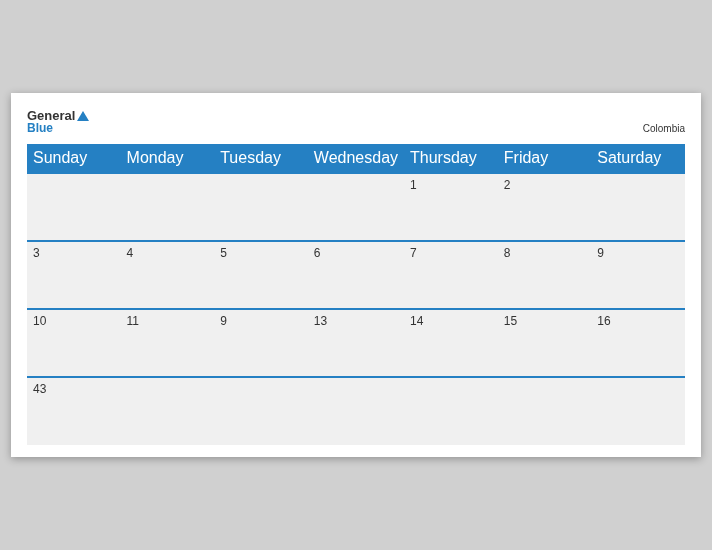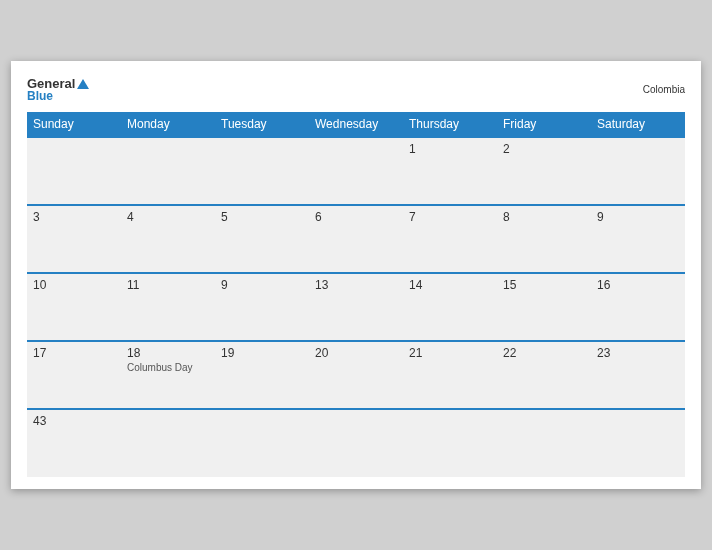--- a/index.html
+++ b/index.html
@@ -12,21 +12,21 @@
       font-family: Arial, sans-serif;
     }
     .calendar-wrapper {
       background: #fff;
       width: 690px;
       padding: 16px 16px 12px 16px;
       box-shadow: 0 2px 8px rgba(0,0,0,0.3);
     }
     .header {
       display: flex;
-      align-items: center;
+      align-items: flex-end;
       justify-content: space-between;
       margin-bottom: 10px;
     }
     .logo {
       display: flex;
       flex-direction: column;
       align-items: flex-start;
       line-height: 1;
     }
     .logo-triangle {
@@ -54,21 +54,21 @@
     }
     .calendar-grid {
       width: 100%;
       border-collapse: collapse;
     }
     .calendar-grid thead tr {
       background-color: #2580c3;
     }
     .calendar-grid thead th {
       color: #fff;
-      font-size: 12px;
+      font-size: 16px;
       font-weight: normal;
       padding: 5px 6px;
       text-align: left;
       width: 14.28%;
     }
     .calendar-grid tbody tr {
       border-top: 2px solid #2580c3;
     }
     .calendar-grid tbody td {
       background: #f0f0f0;
@@ -192,44 +192,20 @@
           </td>
           <td>
             <span class="day-number">15</span>
           </td>
           <td>
             <span class="day-number">16</span>
           </td>
         </tr>
         <tr>
           <td>
-            <span class="day-number">17</span>
-          </td>
-          <td>
-            <span class="day-number">18</span>
-            <span class="event-label">Columbus Day</span>
-          </td>
-          <td>
-            <span class="day-number">19</span>
-          </td>
-          <td>
-            <span class="day-number">20</span>
-          </td>
-          <td>
-            <span class="day-number">21</span>
-          </td>
-          <td>
-            <span class="day-number">22</span>
-          </td>
-          <td>
-            <span class="day-number">23</span>
-          </td>
-        </tr>
-        <tr>
-          <td>
             <span class="day-number">43</span>
           </td>
           <td class="empty"></td>
           <td class="empty"></td>
           <td class="empty"></td>
           <td class="empty"></td>
           <td class="empty"></td>
           <td class="empty"></td>
         </tr>
       </tbody>

